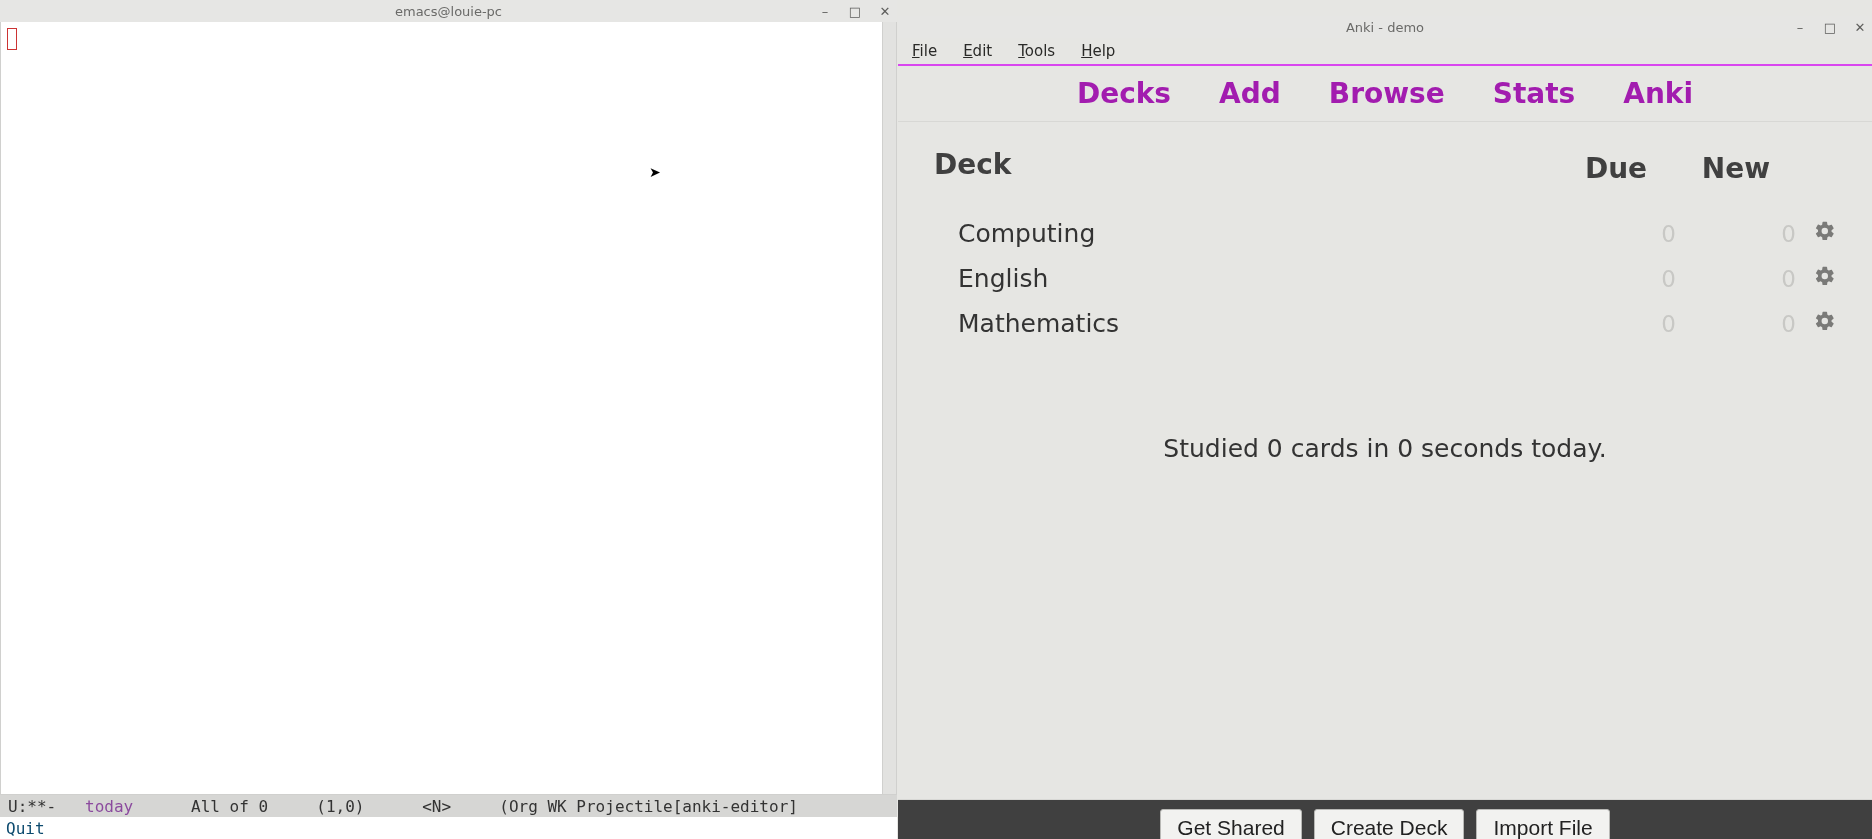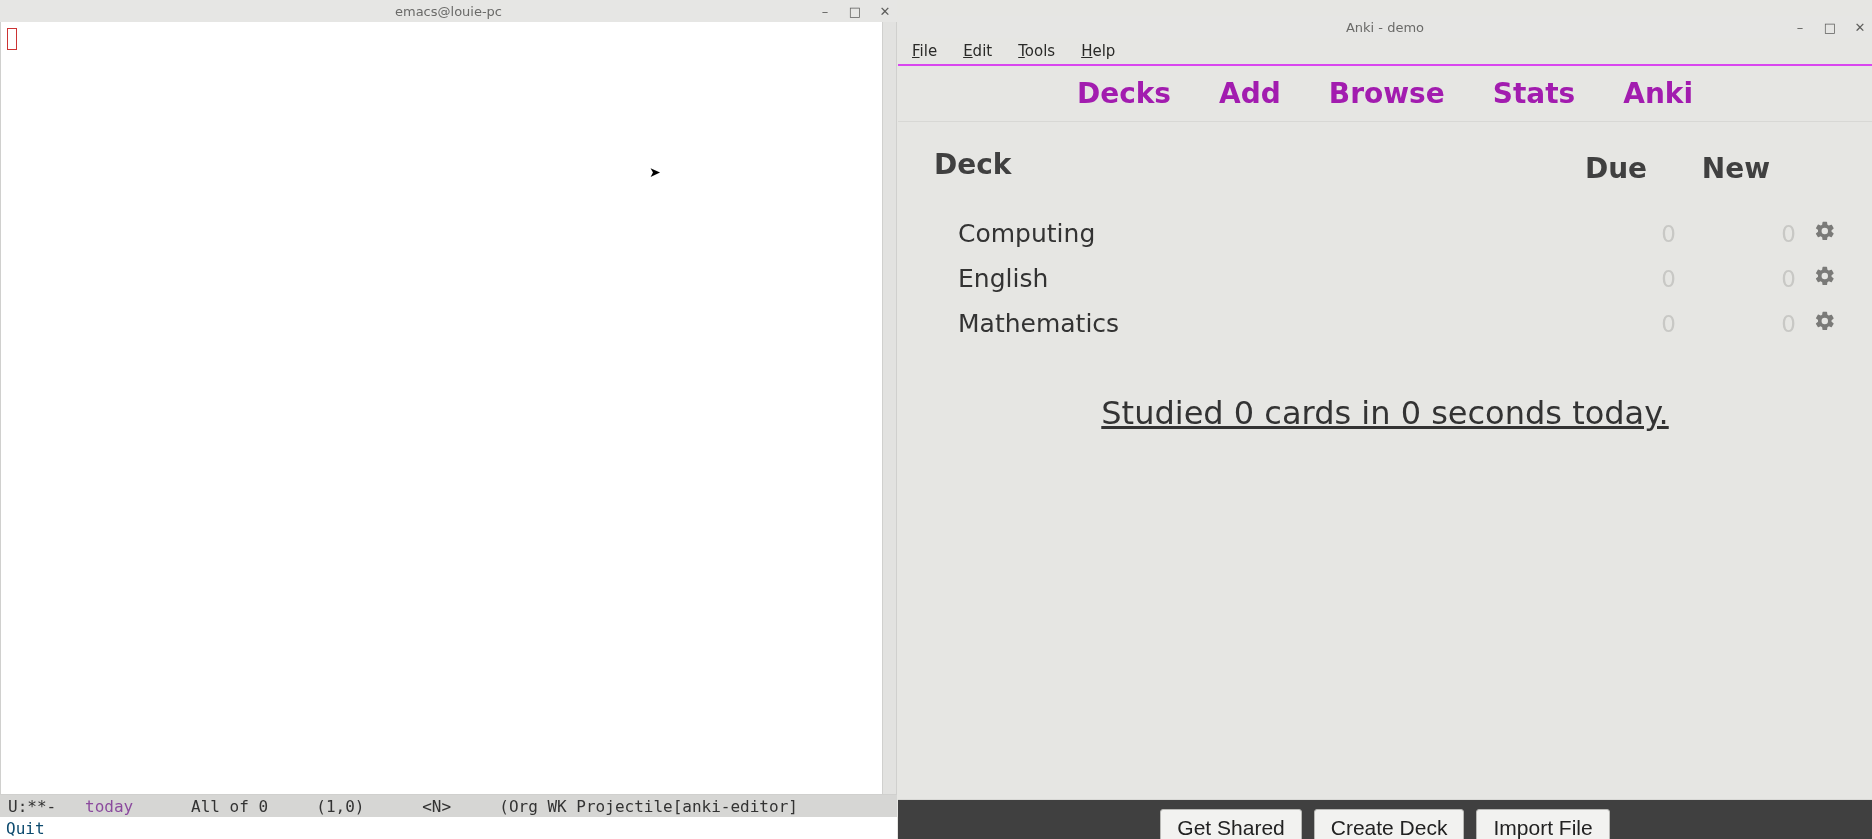--- a/index.html
+++ b/index.html
@@ -170,24 +170,23 @@
     padding: 8px 0 8px 24px;
     border-radius: 3px;
   }
   .deck-row .name { cursor: pointer; }
   .deck-row .num { text-align: right; color: #c8c8c5; font-size: 23px; }
   .deck-row .gear { text-align: right; cursor: pointer; color: #7a7a78; }
   .gear svg { width: 22px; height: 22px; fill: #7a7a78; }
 
   .study-status {
     text-align: center;
-    font-size: 32px;
+    font-size: 25px;
     color: #333;
-    margin-top: 48px;
-    text-decoration: underline;
+    margin-top: 88px;
   }
 
   .anki-footer {
     height: 56px;
     background: #404040;
     display: flex;
     align-items: center;
     justify-content: center;
     gap: 12px;
     border-top: 1px solid #d8d8d5;

